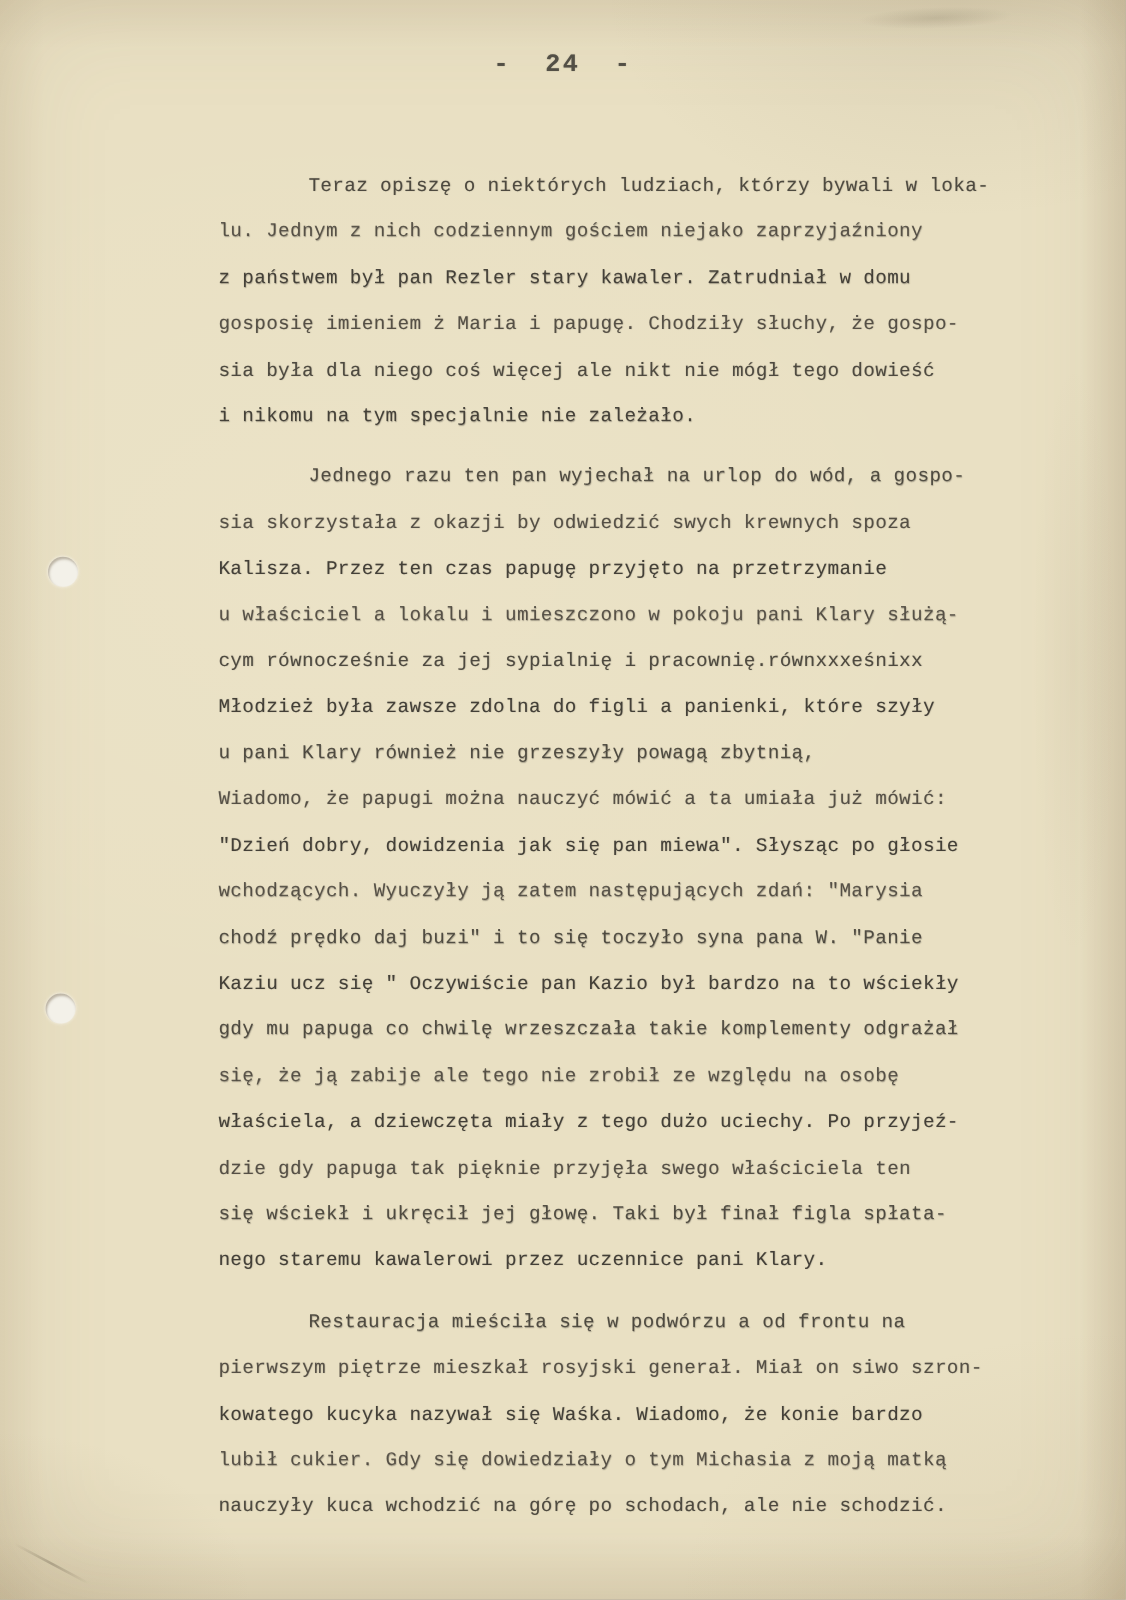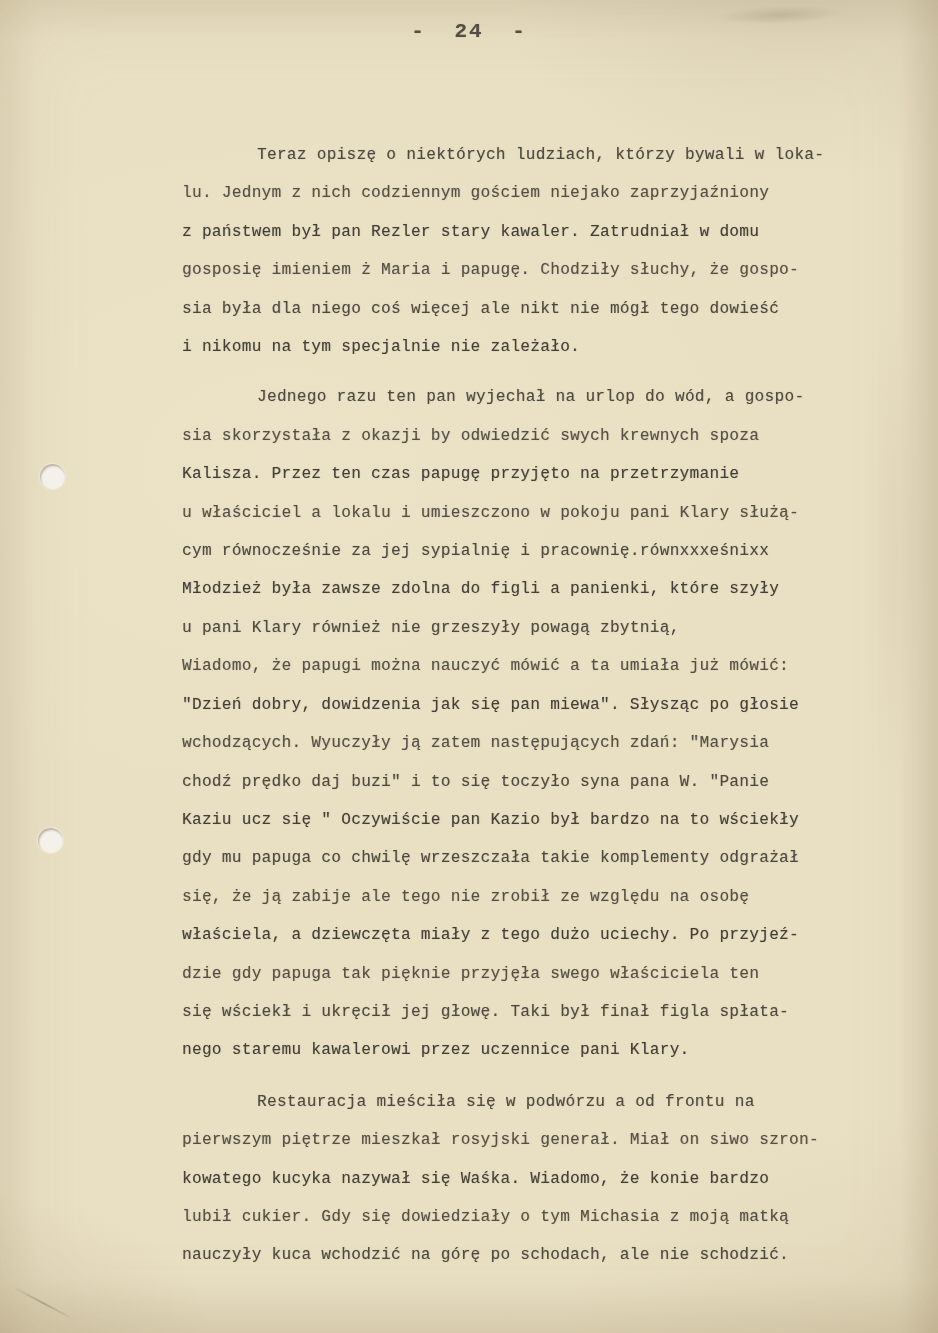--- a/index.html
+++ b/index.html
@@ -19,21 +19,21 @@
       linear-gradient(90deg, rgba(160,140,100,0.10) 0%, rgba(160,140,100,0.0) 4%, rgba(160,140,100,0.0) 96%, rgba(140,118,85,0.18) 100%),
       linear-gradient(0deg, rgba(150,128,92,0.14) 0%, rgba(150,128,92,0.0) 4%, rgba(150,128,92,0.0) 97%, rgba(150,128,92,0.10) 100%),
       #e9e0c3;
     box-shadow: inset 0 0 90px rgba(150,130,95,0.18);
     overflow: hidden;
     font-family: "Liberation Mono", "DejaVu Sans Mono", monospace;
   }
 
   .page-number {
     position: absolute;
-    top: 20px;
+    top: 43px;
     left: 0;
     width: 100%;
     text-align: center;
     font-size: 21px;
     font-weight: bold;
     letter-spacing: 2px;
     word-spacing: 14px;
     color: rgba(72, 68, 60, 0.88);
     text-shadow: 0 0 1px rgba(72,68,60,0.45);
   }

